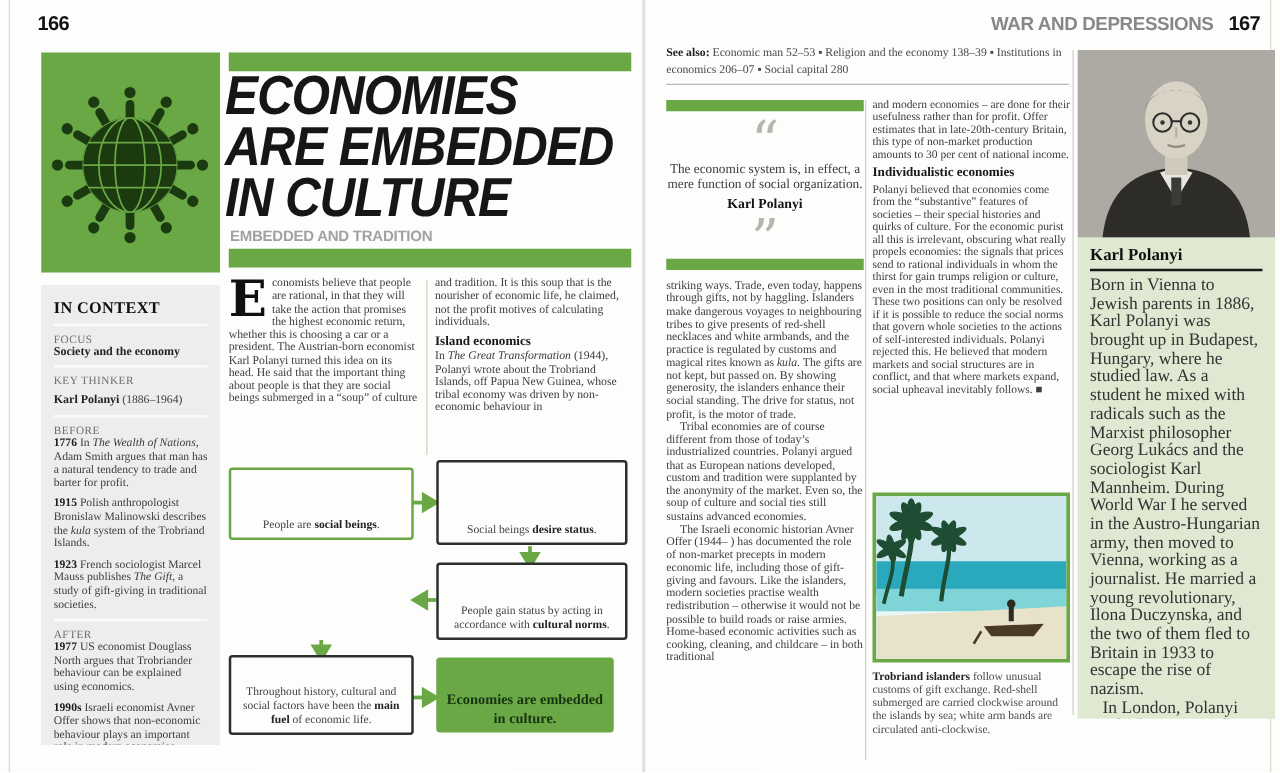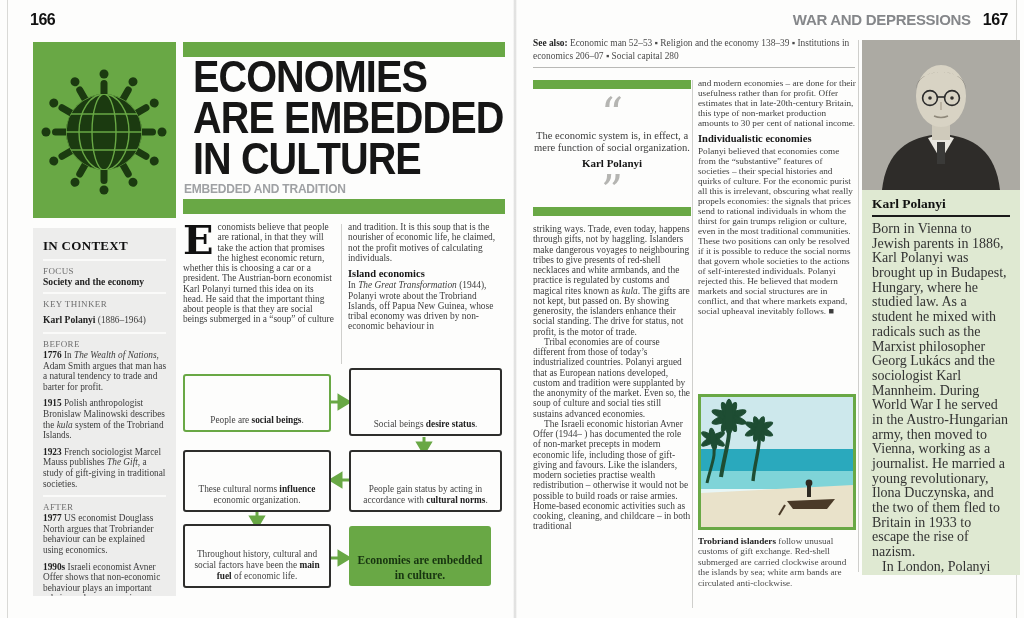--- a/index.html
+++ b/index.html
@@ -137,21 +137,21 @@
           <ellipse cx="71" cy="90" rx="38" ry="38"></ellipse>
           <line x1="33" y1="72" x2="109" y2="72"></line>
           <line x1="33" y1="90" x2="109" y2="90"></line>
           <line x1="33" y1="108" x2="109" y2="108"></line>
         </g>
       </svg>
     </span>
   </div>
 
   <div class="abs greenbar" style="left:183px;top:42px;width:322px;"></div>
-  <div class="abs" style="left:193px;top:57px;width:322px;">
+  <div class="abs" style="left:180px;top:57px;width:322px;font-style:italic;">
     <div class="title-line">ECONOMIES</div>
     <div class="title-line">ARE EMBEDDED</div>
     <div class="title-line">IN CULTURE</div>
   </div>
   <div class="abs subtitle" style="left:184px;top:182px;">EMBEDDED AND TRADITION</div>
   <div class="abs greenbar" style="left:183px;top:199px;width:322px;"></div>
 
   <div class="abs context" style="left:33px;top:228px;width:143px;height:368px;">
     <div class="ctx-head">IN CONTEXT</div>
     <hr class="ctx-rule">
@@ -195,23 +195,20 @@
           <polygon points="68,151 74,161 80,151"></polygon>
         <line x1="146" y1="192" x2="157" y2="192"></line>
           <polygon points="156,186 166,192 156,198"></polygon>
       </g>
     </svg>
     <div class="fc-box green-border" style="left:0;top:8px;width:148px;height:58px;">
         <span><span>People are </span><span class="b">social beings</span><span>.</span></span>
       </div>
     <div class="fc-box" style="left:166px;top:2px;width:153px;height:68px;">
         <span><span>Social beings </span><span class="b">desire status</span><span>.</span></span>
-      </div>
-    <div class="fc-box" style="left:0;top:84px;width:148px;height:62px;">
-        <span><span>These cultural norms </span><span class="b">influence</span><span> economic organization.</span></span>
       </div>
     <div class="fc-box" style="left:0;top:158px;width:148px;height:64px;">
         <span><span>Throughout history, cultural and social factors have been the </span><span class="b">main fuel</span><span> of economic life.</span></span>
       </div>
     <div class="fc-box" style="left:166px;top:84px;width:153px;height:62px;">
         <span><span>People gain status by acting in accordance with </span><span class="b">cultural norms</span><span>.</span></span>
       </div>
     <div class="fc-box green-fill" style="left:166px;top:160px;width:142px;height:60px;">Economies are embedded in culture.</div>
   </div>
 

